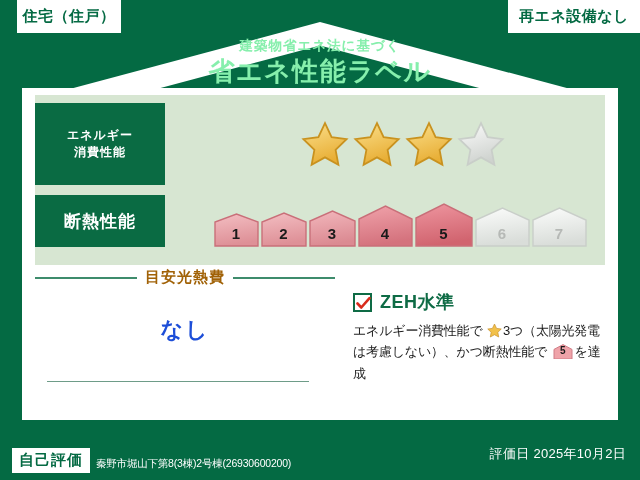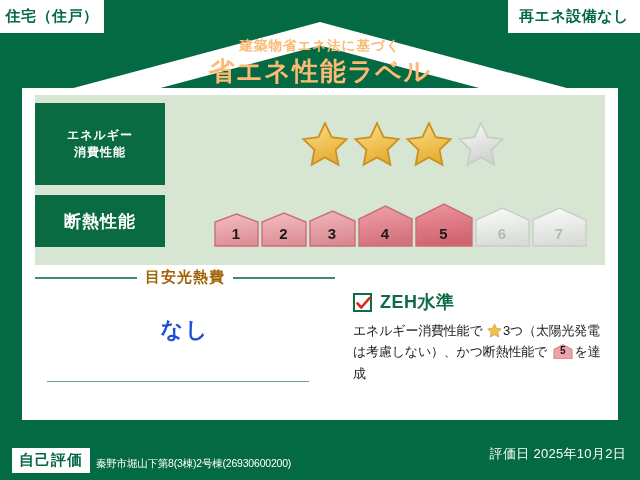--- a/index.html
+++ b/index.html
@@ -28,26 +28,26 @@
     position: absolute; top: 0;
     background: #ffffff;
     color: #046A43;
     font-weight: bold;
     font-size: 15px;
     letter-spacing: .5px;
     display: flex; align-items: center; justify-content: center;
     height: 33px;
     z-index: 8;
   }
-  .badge-left  { left: 0;  width: 104px; }
+  .badge-left  { left: 17px;  width: 104px; }
   .badge-right { right: 0; width: 132px; }
 
   .title-block {
     position: absolute; top: 38px; left: 0; right: 0;
-    text-align: center; z-index: 7; color: #fdba74;
+    text-align: center; z-index: 7; color: #86efac;
   }
   .title-sub {
     font-size: 13.5px; font-weight: bold; letter-spacing: 1px;
     line-height: 1.2;
   }
   .title-main {
     font-size: 26px; font-weight: bold; letter-spacing: 1.5px;
     margin-top: 3px; line-height: 1.15;
   }
 

